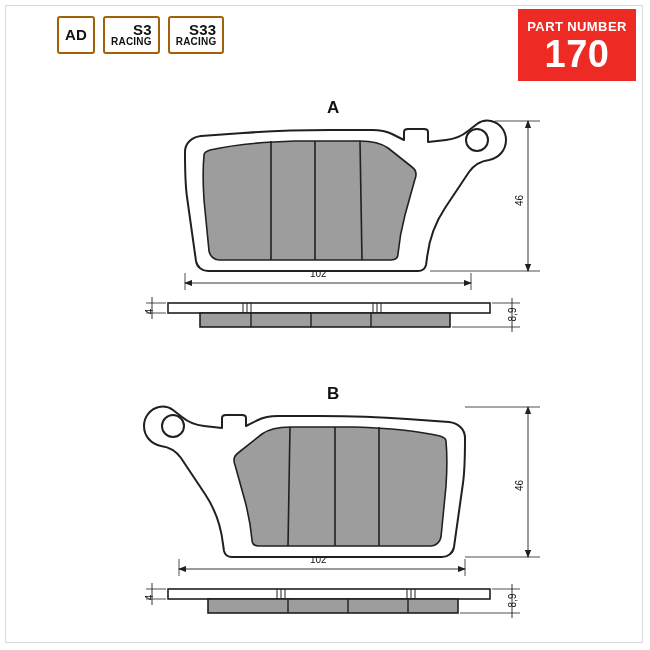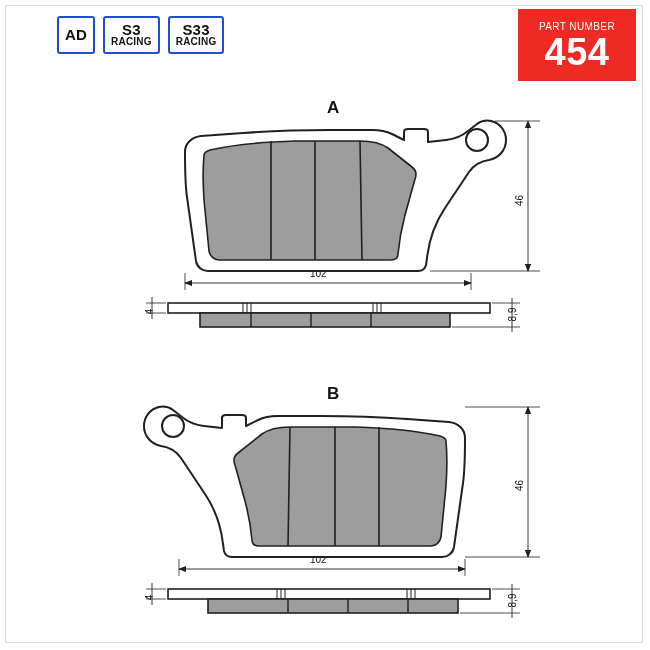--- a/index.html
+++ b/index.html
@@ -30,28 +30,28 @@
   
   .badges {
     position: absolute;
     left: 57px;
     top: 16px;
     display: flex;
     gap: 8px;
     align-items: flex-start;
   }
   .badge {
-    border: 2px solid #1d4ed8;
+    border: 2px solid #a16207;
     border-radius: 3px;
     background: #ffffff;
     min-width: 34px;
     height: 38px;
     display: flex;
     flex-direction: column;
-    align-items: center;
+    align-items: flex-end;
     justify-content: center;
     padding: 0 6px;
     box-sizing: border-box;
   }
   .badge .b-main {
     font-size: 15px;
     font-weight: bold;
     color: #111;
     line-height: 14px;
     letter-spacing: 0.2px;
@@ -72,22 +72,22 @@
     width: 118px;
     height: 72px;
     background: #ee2a24;
     color: #ffffff;
     display: flex;
     flex-direction: column;
     align-items: center;
     justify-content: center;
   }
   .partbox .pn-label {
-    font-size: 10px;
-    font-weight: normal;
+    font-size: 13px;
+    font-weight: bold;
     letter-spacing: 0.4px;
     margin-top: 2px;
   }
   .partbox .pn-value {
     font-size: 38px;
     font-weight: bold;
     line-height: 40px;
     letter-spacing: 0.5px;
   }
 
@@ -137,21 +137,21 @@
       <span class="b-sub">RACING</span>
     </div>
     <div class="badge">
       <span class="b-main">S33</span>
       <span class="b-sub">RACING</span>
     </div>
   </div>
 
   <div class="partbox">
     <div class="pn-label">PART NUMBER</div>
-    <div class="pn-value">454</div>
+    <div class="pn-value">170</div>
   </div>
 
   <div class="fig-label" style="left:327px; top:98px;">A</div>
   <div class="fig-label" style="left:327px; top:384px;">B</div>
 
   <div class="dim vert" style="left:509px; top:195px; width:20px; text-align:center;">46</div>
   <div class="dim" style="left:310px; top:268px;">102</div>
   <div class="dim vert" style="left:141px; top:306px; width:16px; text-align:center;">4</div>
   <div class="dim vert" style="left:500px; top:309px; width:24px; text-align:center;">8,9</div>
 

